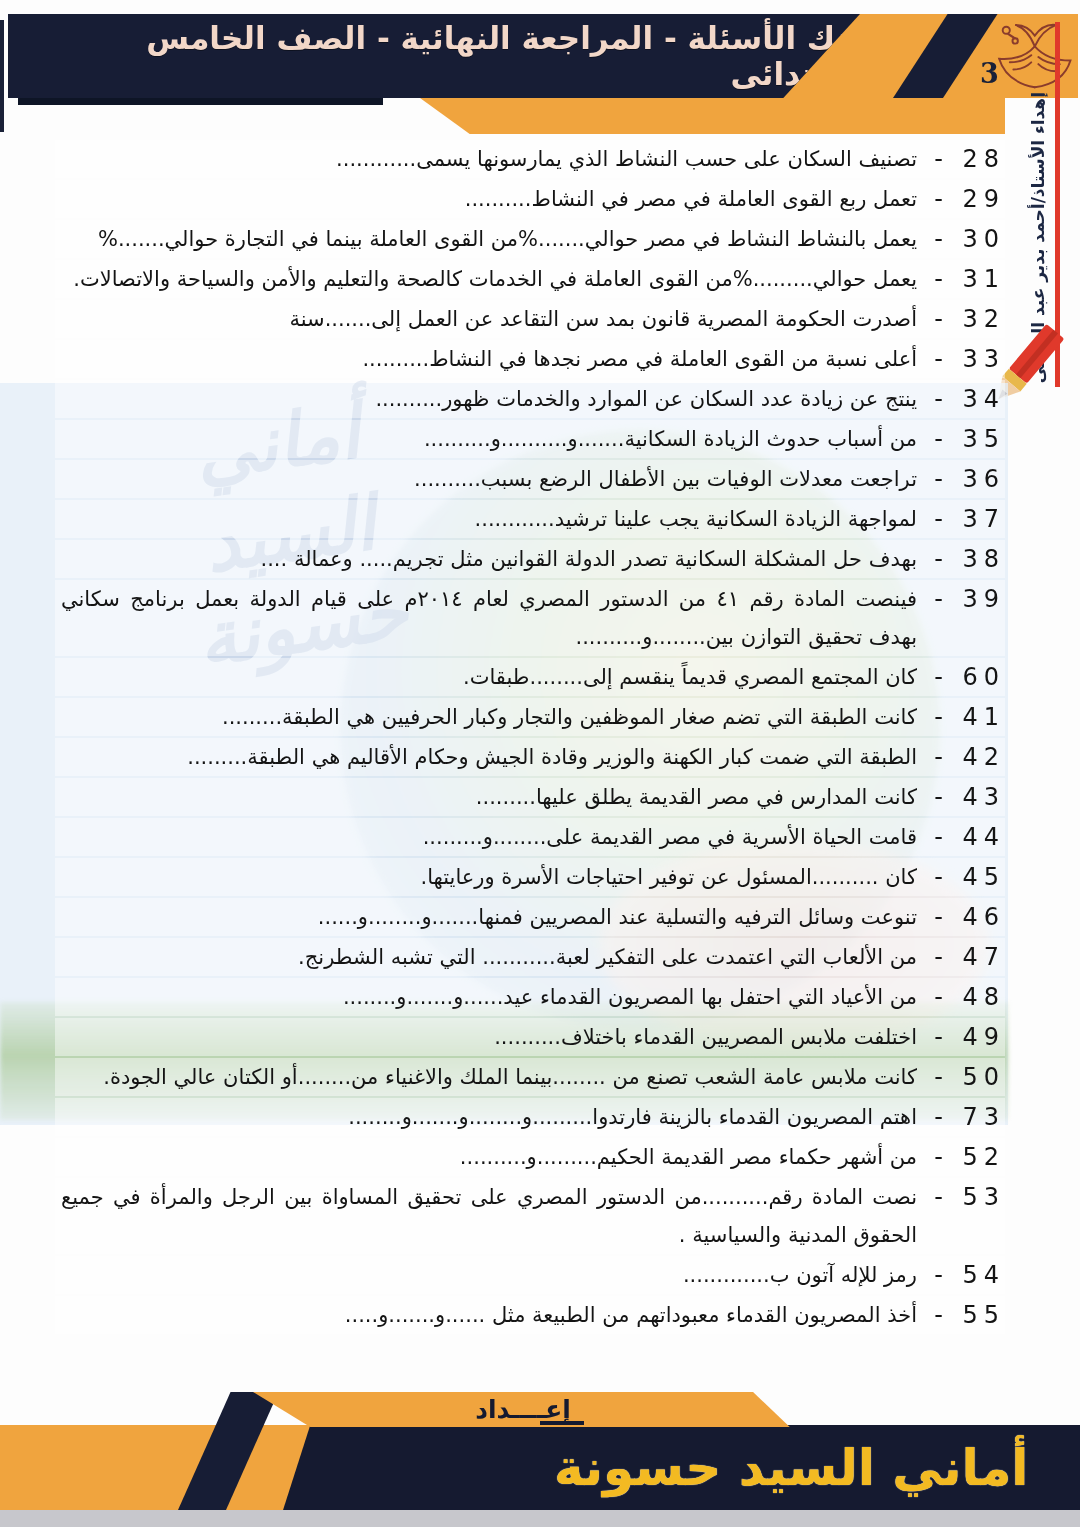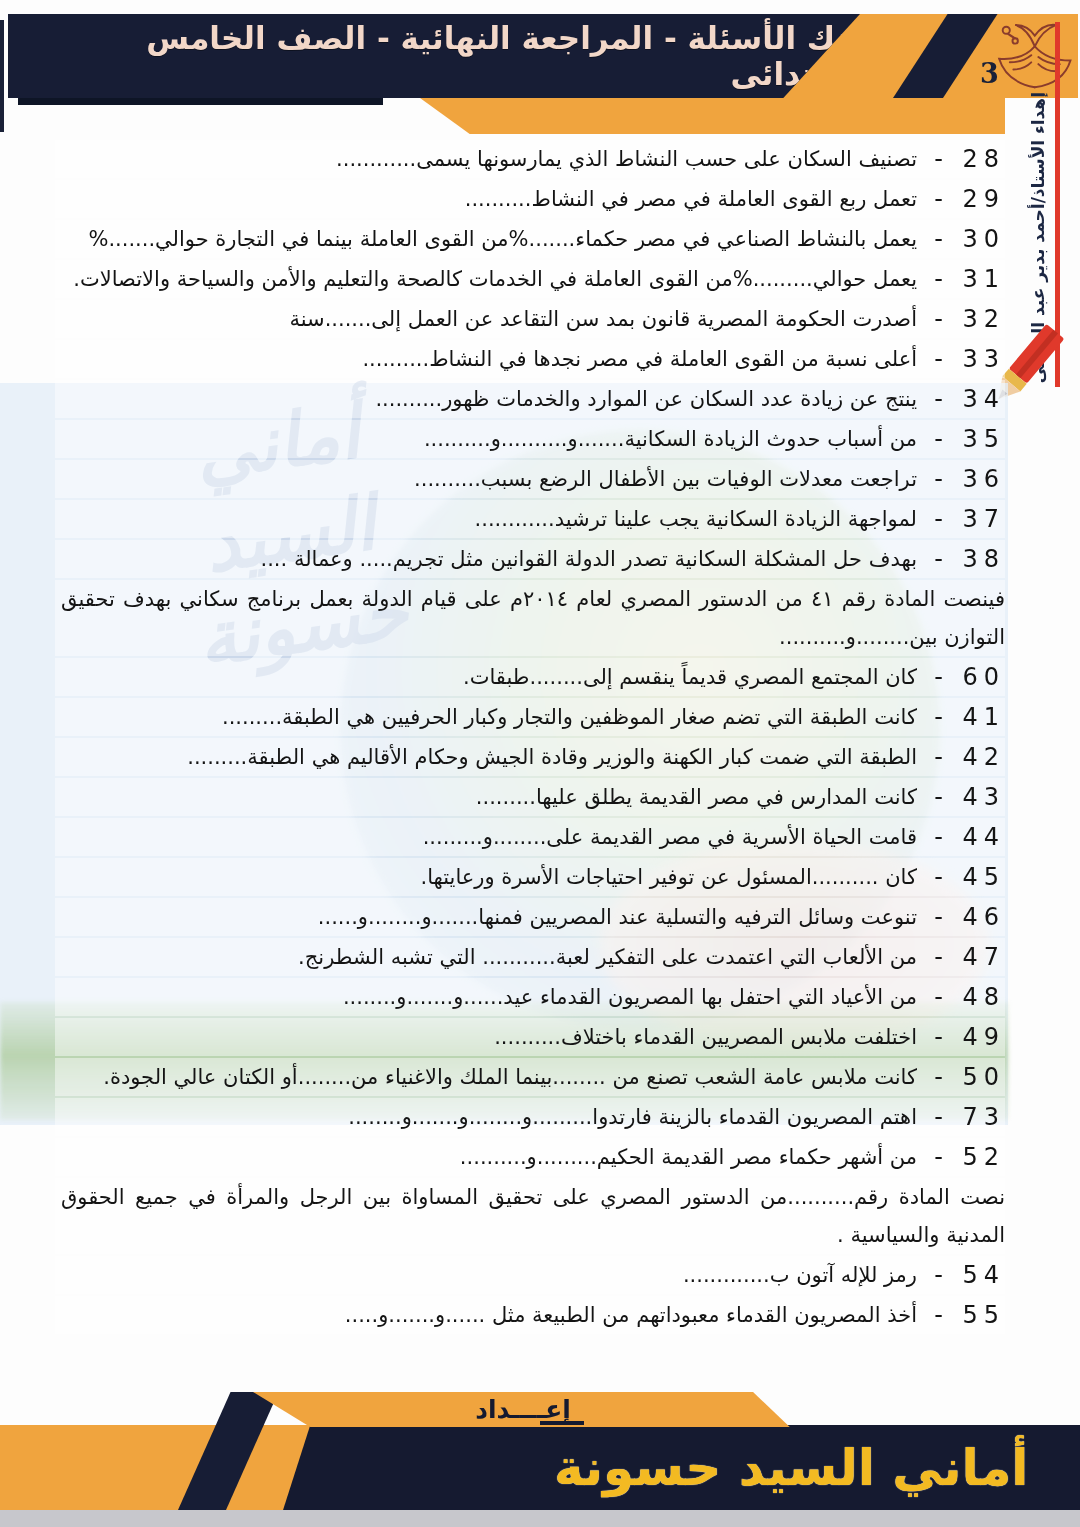--- a/index.html
+++ b/index.html
@@ -122,21 +122,21 @@
       <span class="qtext">تصنيف السكان على حسب النشاط الذي يمارسونها يسمى............</span>
     </div>
 
     <div class="q">
       <span class="qnum">29 -</span>
       <span class="qtext">تعمل ربع القوى العاملة في مصر في النشاط..........</span>
     </div>
 
     <div class="q">
       <span class="qnum">30 -</span>
-      <span class="qtext">يعمل بالنشاط الصناعي في مصر حكماء.......%من القوى العاملة بينما في التجارة حوالي.......%</span>
+      <span class="qtext">يعمل بالنشاط النشاط في مصر حوالي.......%من القوى العاملة بينما في التجارة حوالي.......%</span>
     </div>
 
     <div class="q">
       <span class="qnum">31 -</span>
       <span class="qtext">يعمل حوالي.........%من القوى العاملة في الخدمات كالصحة والتعليم والأمن والسياحة والاتصالات.</span>
     </div>
 
     <div class="q">
       <span class="qnum">32 -</span>
       <span class="qtext">أصدرت الحكومة المصرية قانون بمد سن التقاعد عن العمل إلى.......سنة</span>
@@ -166,20 +166,21 @@
       <span class="qnum">37 -</span>
       <span class="qtext">لمواجهة الزيادة السكانية يجب علينا ترشيد............</span>
     </div>
 
     <div class="q">
       <span class="qnum">38 -</span>
       <span class="qtext">بهدف حل المشكلة السكانية تصدر الدولة القوانين مثل تجريم..... وعمالة ....</span>
     </div>
 
     <div class="q">
+      <span class="qnum">39 -</span>
       <span class="qtext">فينصت المادة رقم ٤١ من الدستور المصري لعام ٢٠١٤م على قيام الدولة بعمل برنامج سكاني بهدف تحقيق التوازن بين........و..........</span>
     </div>
 
     <div class="q">
       <span class="qnum">60 -</span>
       <span class="qtext">كان المجتمع المصري قديماً ينقسم إلى........طبقات.</span>
     </div>
 
     <div class="q">
       <span class="qnum">41 -</span>
@@ -235,20 +236,21 @@
       <span class="qnum">73 -</span>
       <span class="qtext">اهتم المصريون القدماء بالزينة فارتدوا.........و........و.......و........</span>
     </div>
 
     <div class="q">
       <span class="qnum">52 -</span>
       <span class="qtext">من أشهر حكماء مصر القديمة الحكيم.........و..........</span>
     </div>
 
     <div class="q">
+      <span class="qnum">53 -</span>
       <span class="qtext">نصت المادة رقم..........من الدستور المصري على تحقيق المساواة بين الرجل والمرأة في جميع الحقوق المدنية والسياسية .</span>
     </div>
 
     <div class="q">
       <span class="qnum">54 -</span>
       <span class="qtext">رمز للإله آتون ب.............</span>
     </div>
 
     <div class="q">
       <span class="qnum">55 -</span>

